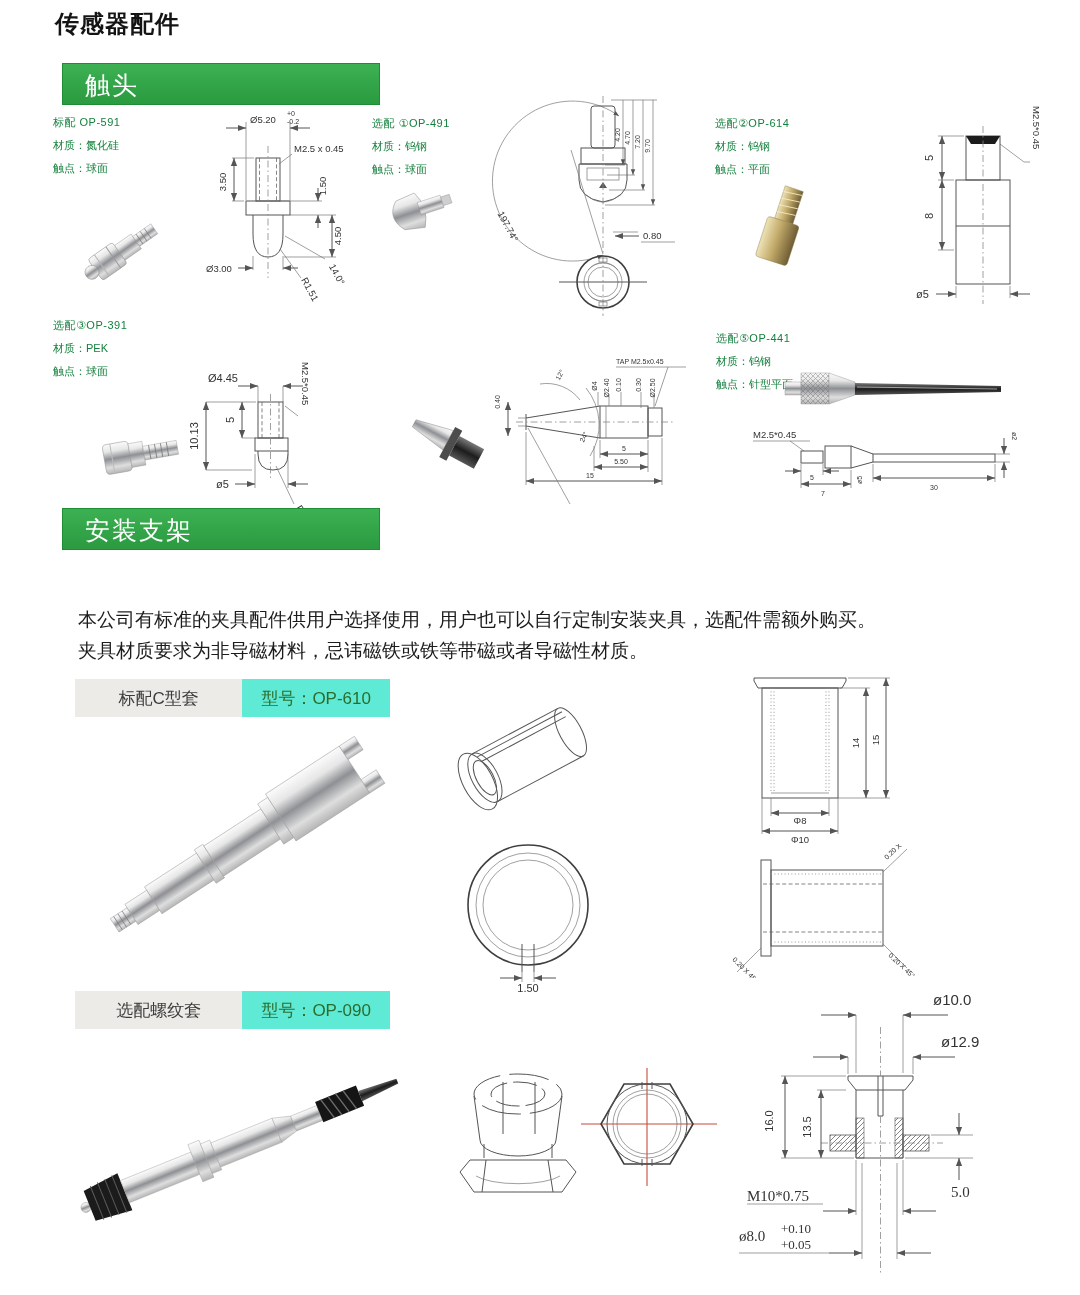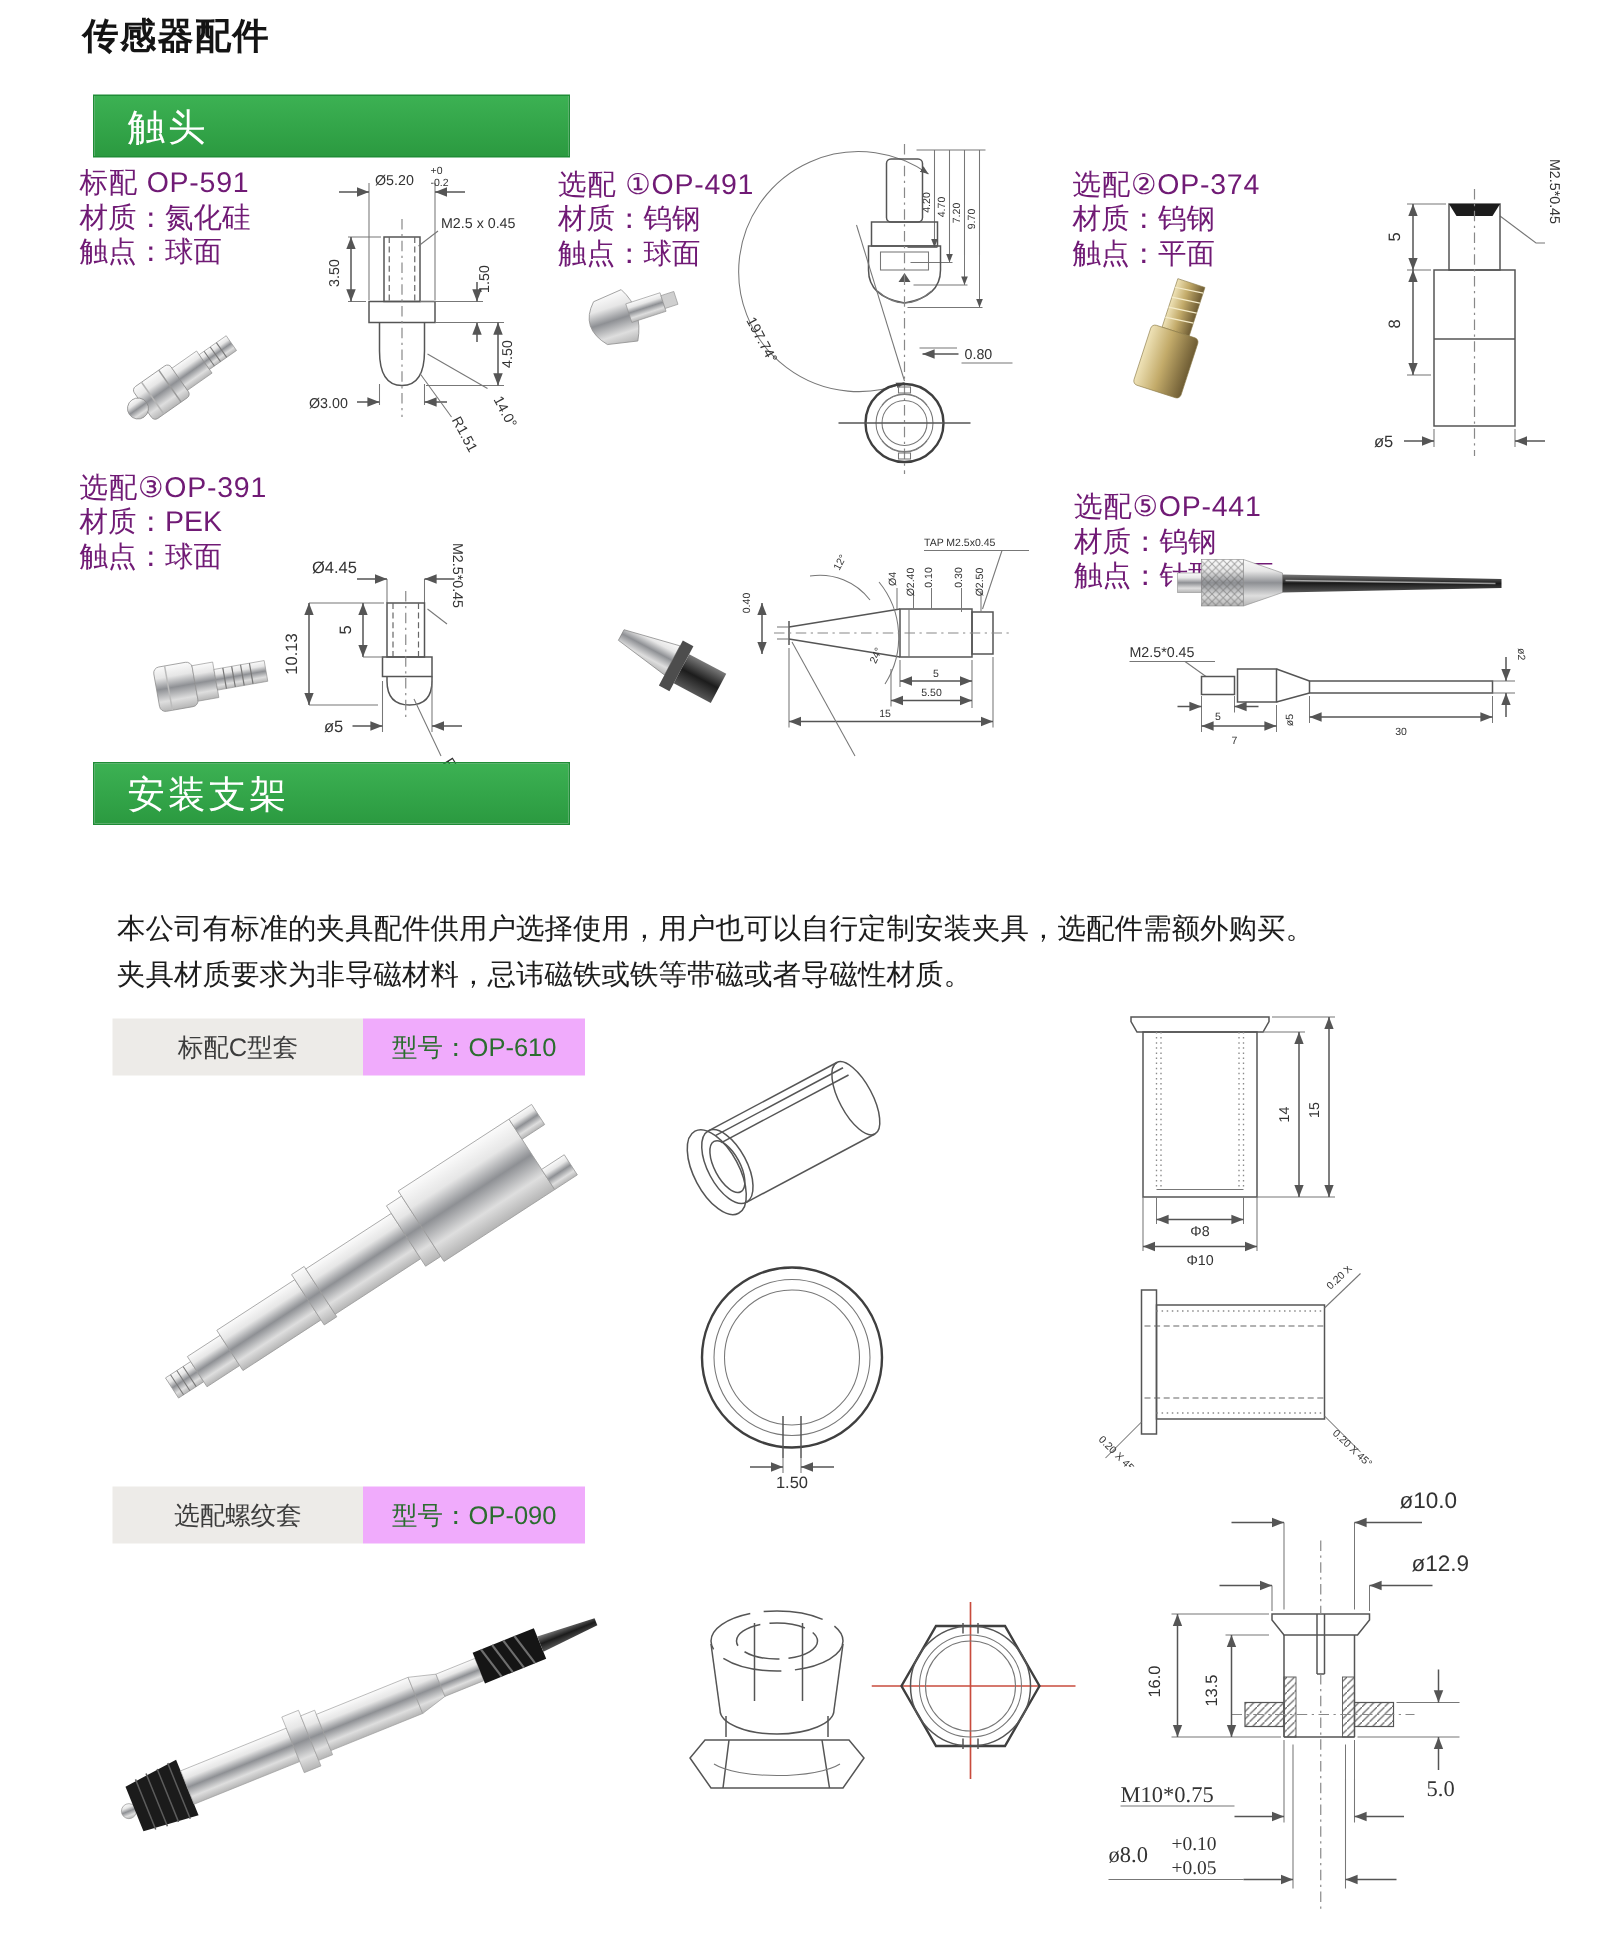--- a/index.html
+++ b/index.html
@@ -3,26 +3,26 @@
 <meta charset="utf-8">
 <style>
   html,body{margin:0;padding:0;background:#fff;}
   .page{position:relative;width:1080px;height:1295px;background:#ffffff;overflow:hidden;
         font-family:"Liberation Sans","DejaVu Sans",sans-serif;}
   .title{position:absolute;left:55px;top:8px;font-size:24px;font-weight:bold;color:#141414;margin:0;letter-spacing:1px;}
   .banner{position:absolute;left:62px;width:318px;height:42px;
           background:linear-gradient(180deg,#3cb153,#2b9a40);border:1px solid #1f8c36;
           color:#fff;font-size:25px;line-height:42px;padding-left:22px;box-sizing:border-box;letter-spacing:2px;}
   .b1{top:63px;} .b2{top:508px;}
-  .pinfo{position:absolute;color:#701a75;font-size:19px;line-height:23px;}
+  .pinfo{position:absolute;color:#15803d;font-size:11px;line-height:23px;}
   .pinfo .ptag{letter-spacing:.5px;}
   .intro{position:absolute;left:66px;top:592px;width:920px;font-size:19px;line-height:31px;color:#1c1c1c;margin:12px;}
   .lbar{position:absolute;left:75px;width:315px;height:38px;display:flex;font-size:17px;}
   .lgray{width:178px;background:#edebe8;color:#3c3c3c;display:flex;align-items:center;justify-content:center;}
-  .lgreen{width:157px;background:#f0abfc;color:#2b6d2f;display:flex;align-items:center;justify-content:center;}
+  .lgreen{width:157px;background:#5eead4;color:#2b6d2f;display:flex;align-items:center;justify-content:center;}
   .abs{position:absolute;}
   
   svg .tl{stroke:#555;stroke-width:1;fill:none;}
   svg .tl2{stroke:#3f3f3f;stroke-width:1.6;fill:none;}
   svg .thin{stroke:#777;stroke-width:.7;fill:none;}
   svg .cl{stroke:#888;stroke-width:.8;stroke-dasharray:7 3 1.5 3;fill:none;}
   svg .dsh{stroke:#666;stroke-width:.8;stroke-dasharray:4 2.4;fill:none;}
   svg .dot{stroke:#8a8a8a;stroke-width:.9;stroke-dasharray:1 2.4;fill:none;}
   svg text.dim{font-size:9.5px;fill:#333;font-family:"Liberation Sans",sans-serif;}
   svg text.dimS{font-size:7px;fill:#333;font-family:"Liberation Sans",sans-serif;}
@@ -78,21 +78,21 @@
     <div class="ptag">标配 OP-591</div>
     <div>材质：氮化硅</div>
     <div>触点：球面</div>
   </div>
   <div class="pinfo" style="left:372px;top:112px">
     <div class="ptag">选配 ①OP-491</div>
     <div>材质：钨钢</div>
     <div>触点：球面</div>
   </div>
   <div class="pinfo" style="left:715px;top:112px">
-    <div class="ptag">选配②OP-374</div>
+    <div class="ptag">选配②OP-614</div>
     <div>材质：钨钢</div>
     <div>触点：平面</div>
   </div>
   <div class="pinfo" style="left:53px;top:314px">
     <div class="ptag">选配③OP-391</div>
     <div>材质：PEK</div>
     <div>触点：球面</div>
   </div>
   <div class="pinfo" style="left:716px;top:327px">
     <div class="ptag">选配⑤OP-441</div>

